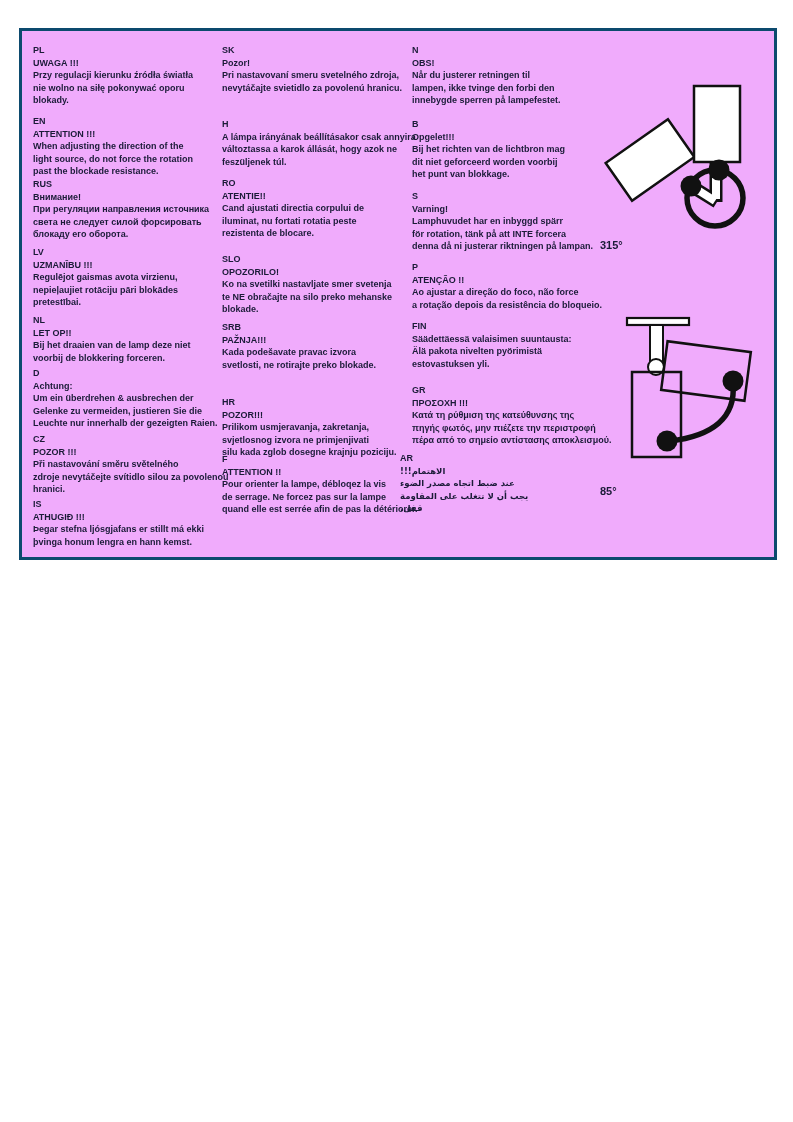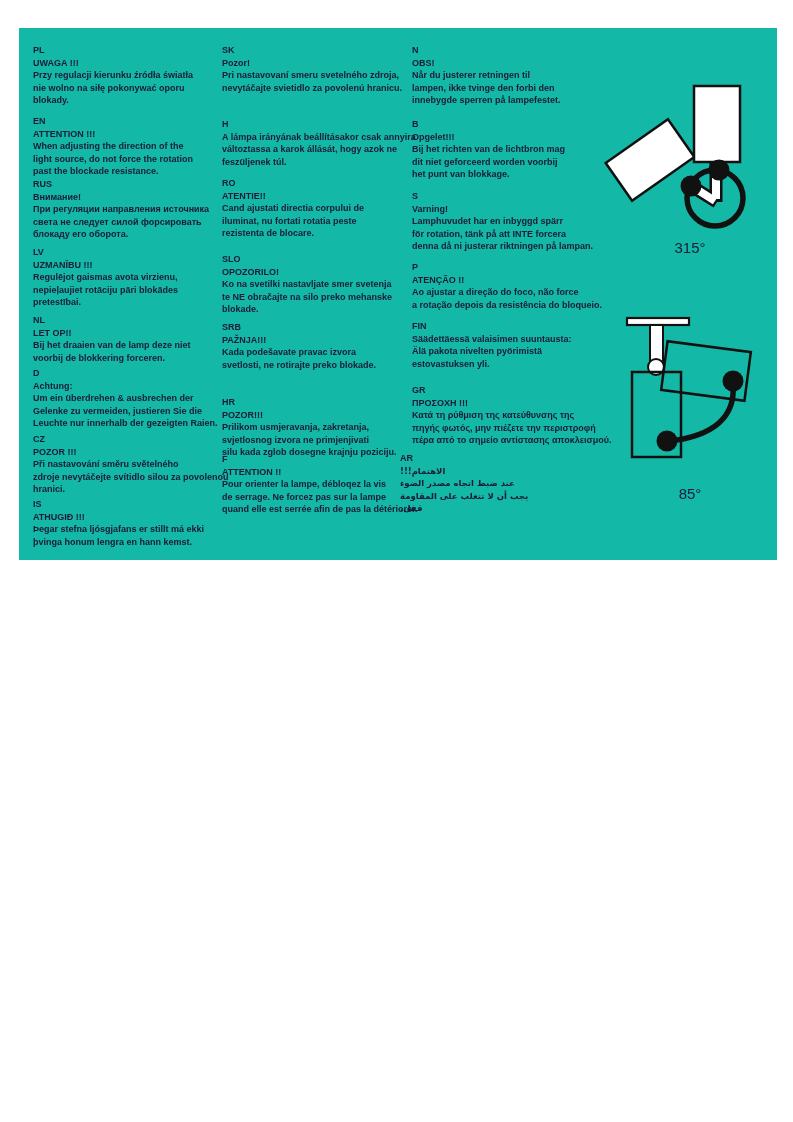--- a/index.html
+++ b/index.html
@@ -1,26 +1,26 @@
 <!DOCTYPE html>
 <html><head>
 <meta charset="utf-8">
 <style>
   html,body{margin:0;padding:0;background:#fff;}
   body{width:793px;height:1122px;position:relative;font-family:"Liberation Sans",sans-serif;}
   .sheet{
     position:absolute;left:19px;top:28px;width:752px;height:526px;
-    border:3px solid #14b8a6;background:#14b8a6;
+    border:3px solid #0c4a6e;background:#f0abfc;
   }
   .sec{position:absolute;color:#1b1b38;font-weight:bold;}
   .sec .code{font-size:9px;line-height:12.6px;}
   .sec .body{font-size:9px;line-height:12.6px;white-space:pre;}
   .sec-ar .body{width:178px;text-align:left;direction:rtl;font-family:"DejaVu Sans",sans-serif;font-size:8.5px;}
   .fig{position:absolute;}
-  .fig-label{position:absolute;width:180px;text-align:center;font-size:15px;font-weight:normal;color:#1b1b38;}
+  .fig-label{position:absolute;width:180px;font-size:11px;font-weight:bold;color:#1b1b38;}
 </style>
 </head>
 <body>
 
 <div class="sheet">
 
   <div class="sec" style="left:11px;top:13px">
     <div class="code">PL</div>
     <div class="body">UWAGA !!!
 Przy regulacji kierunku źródła światła

